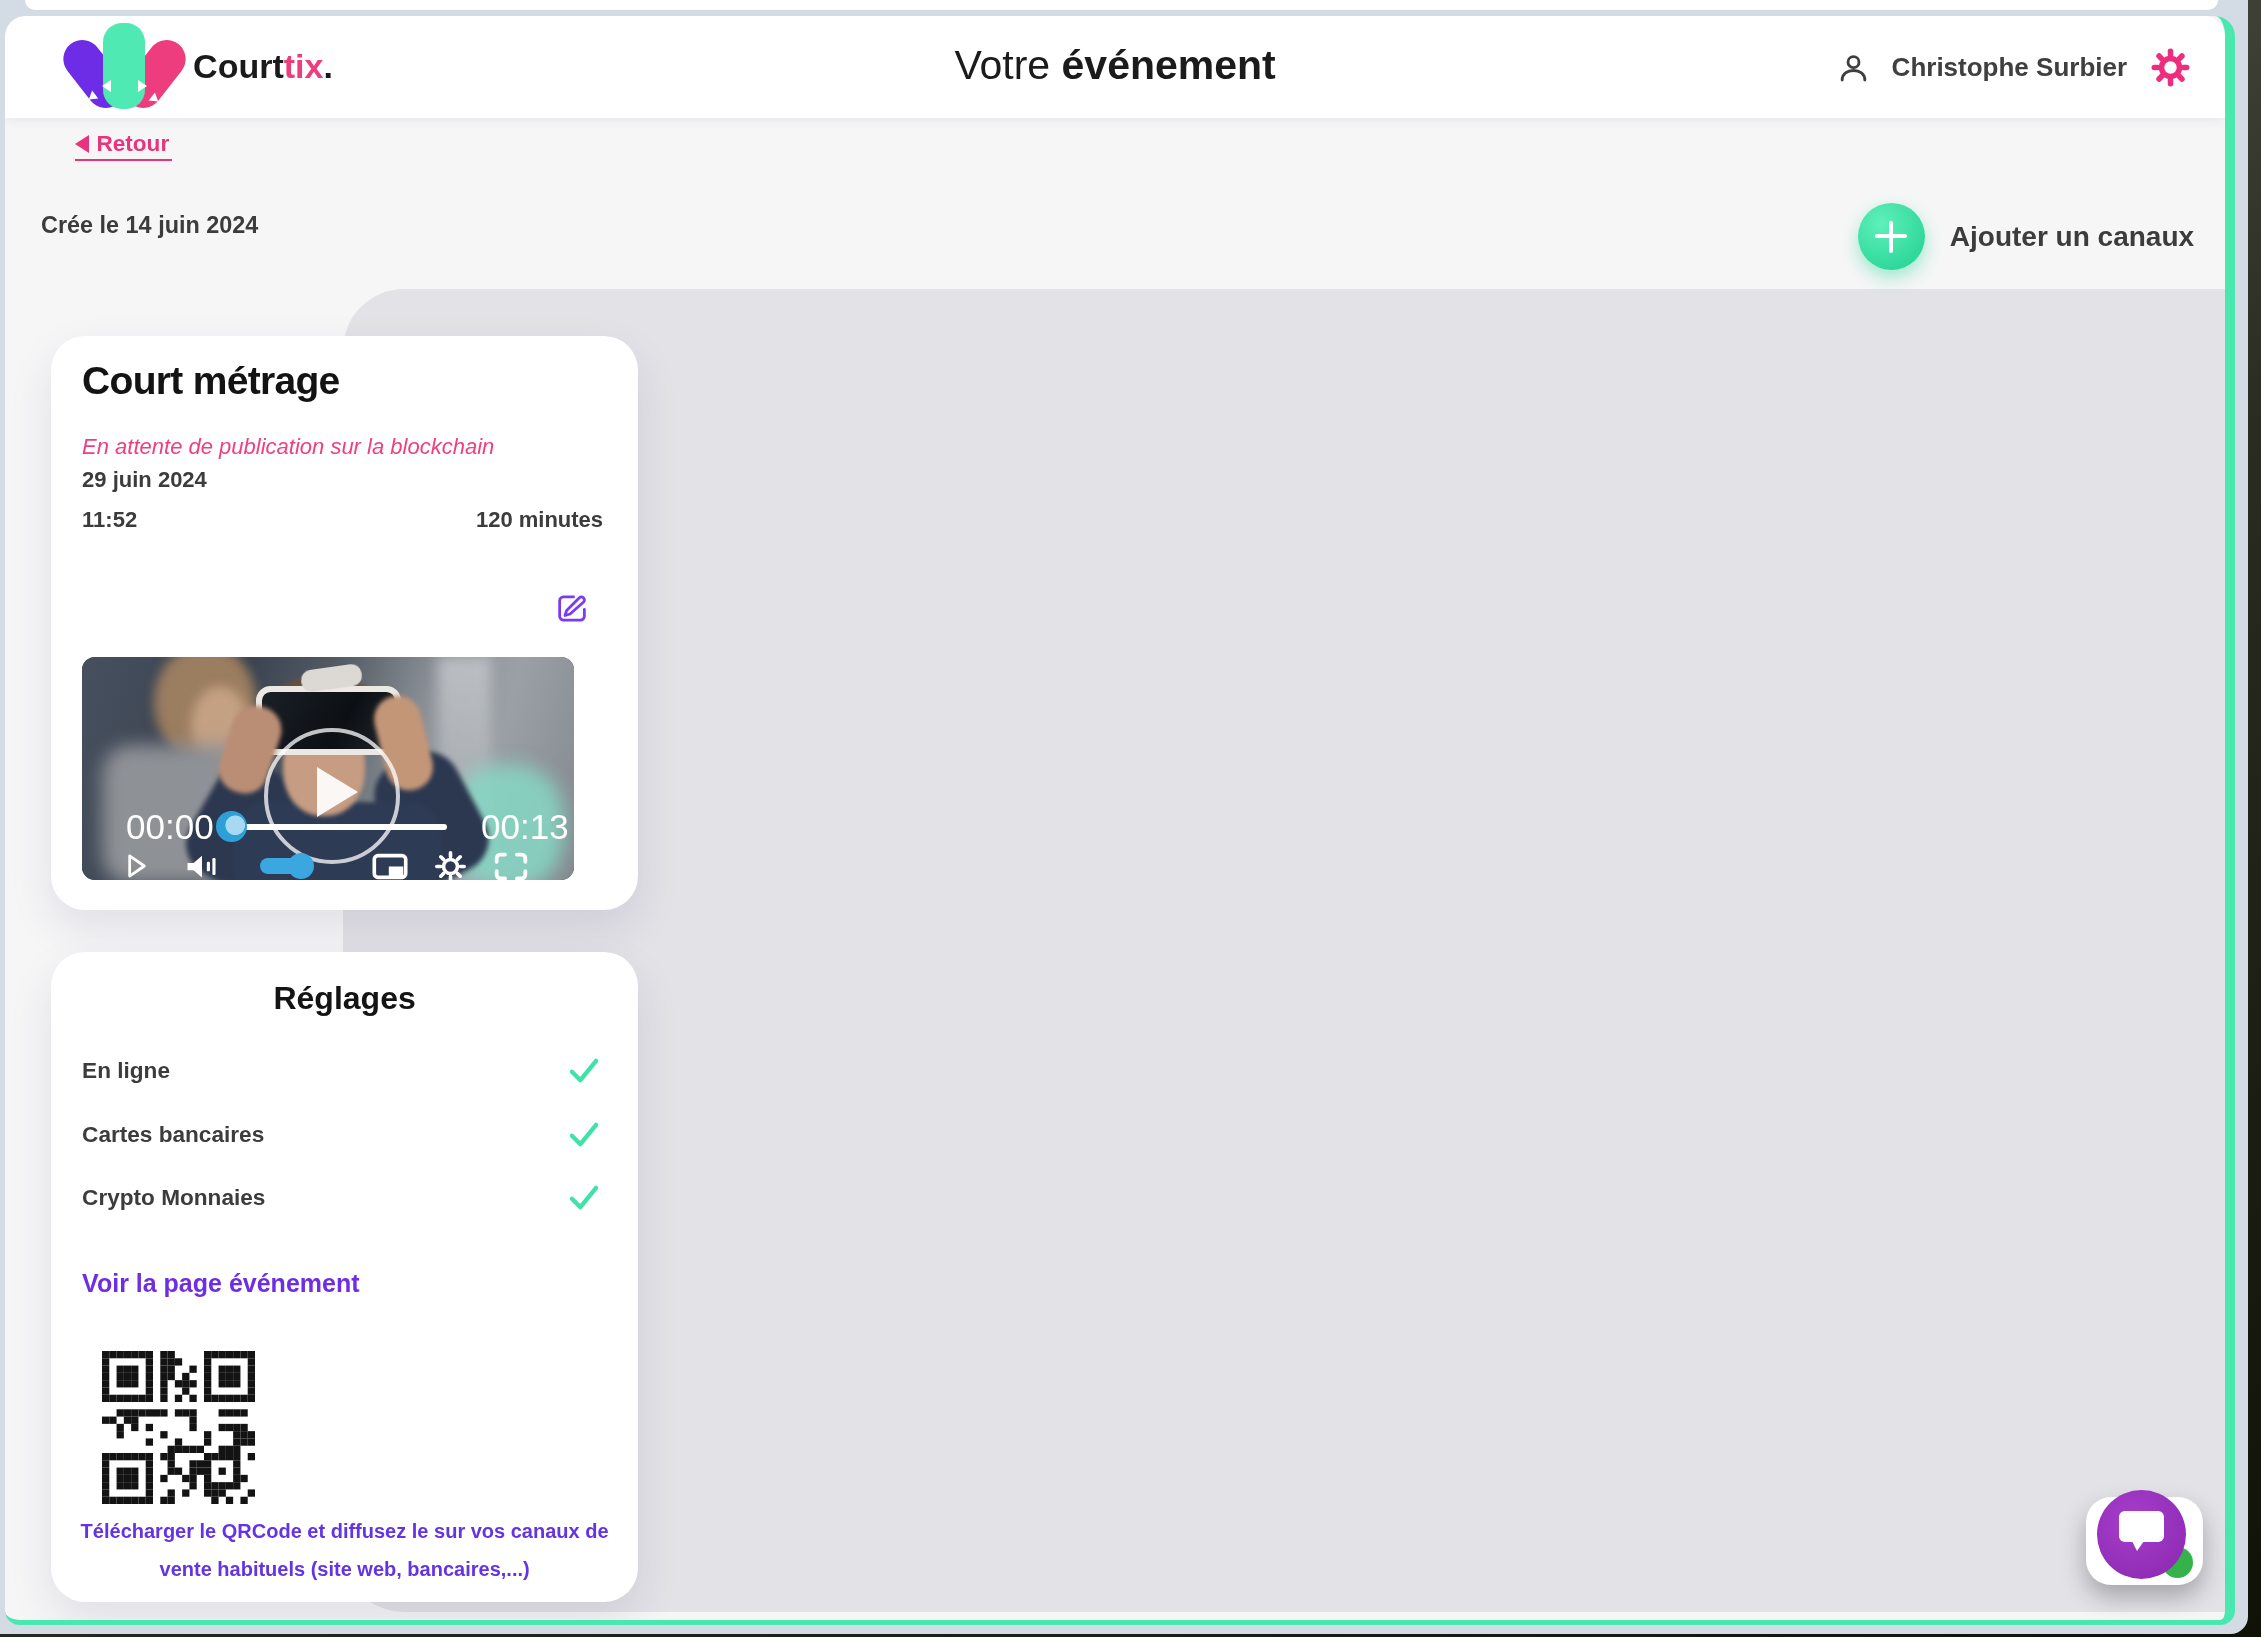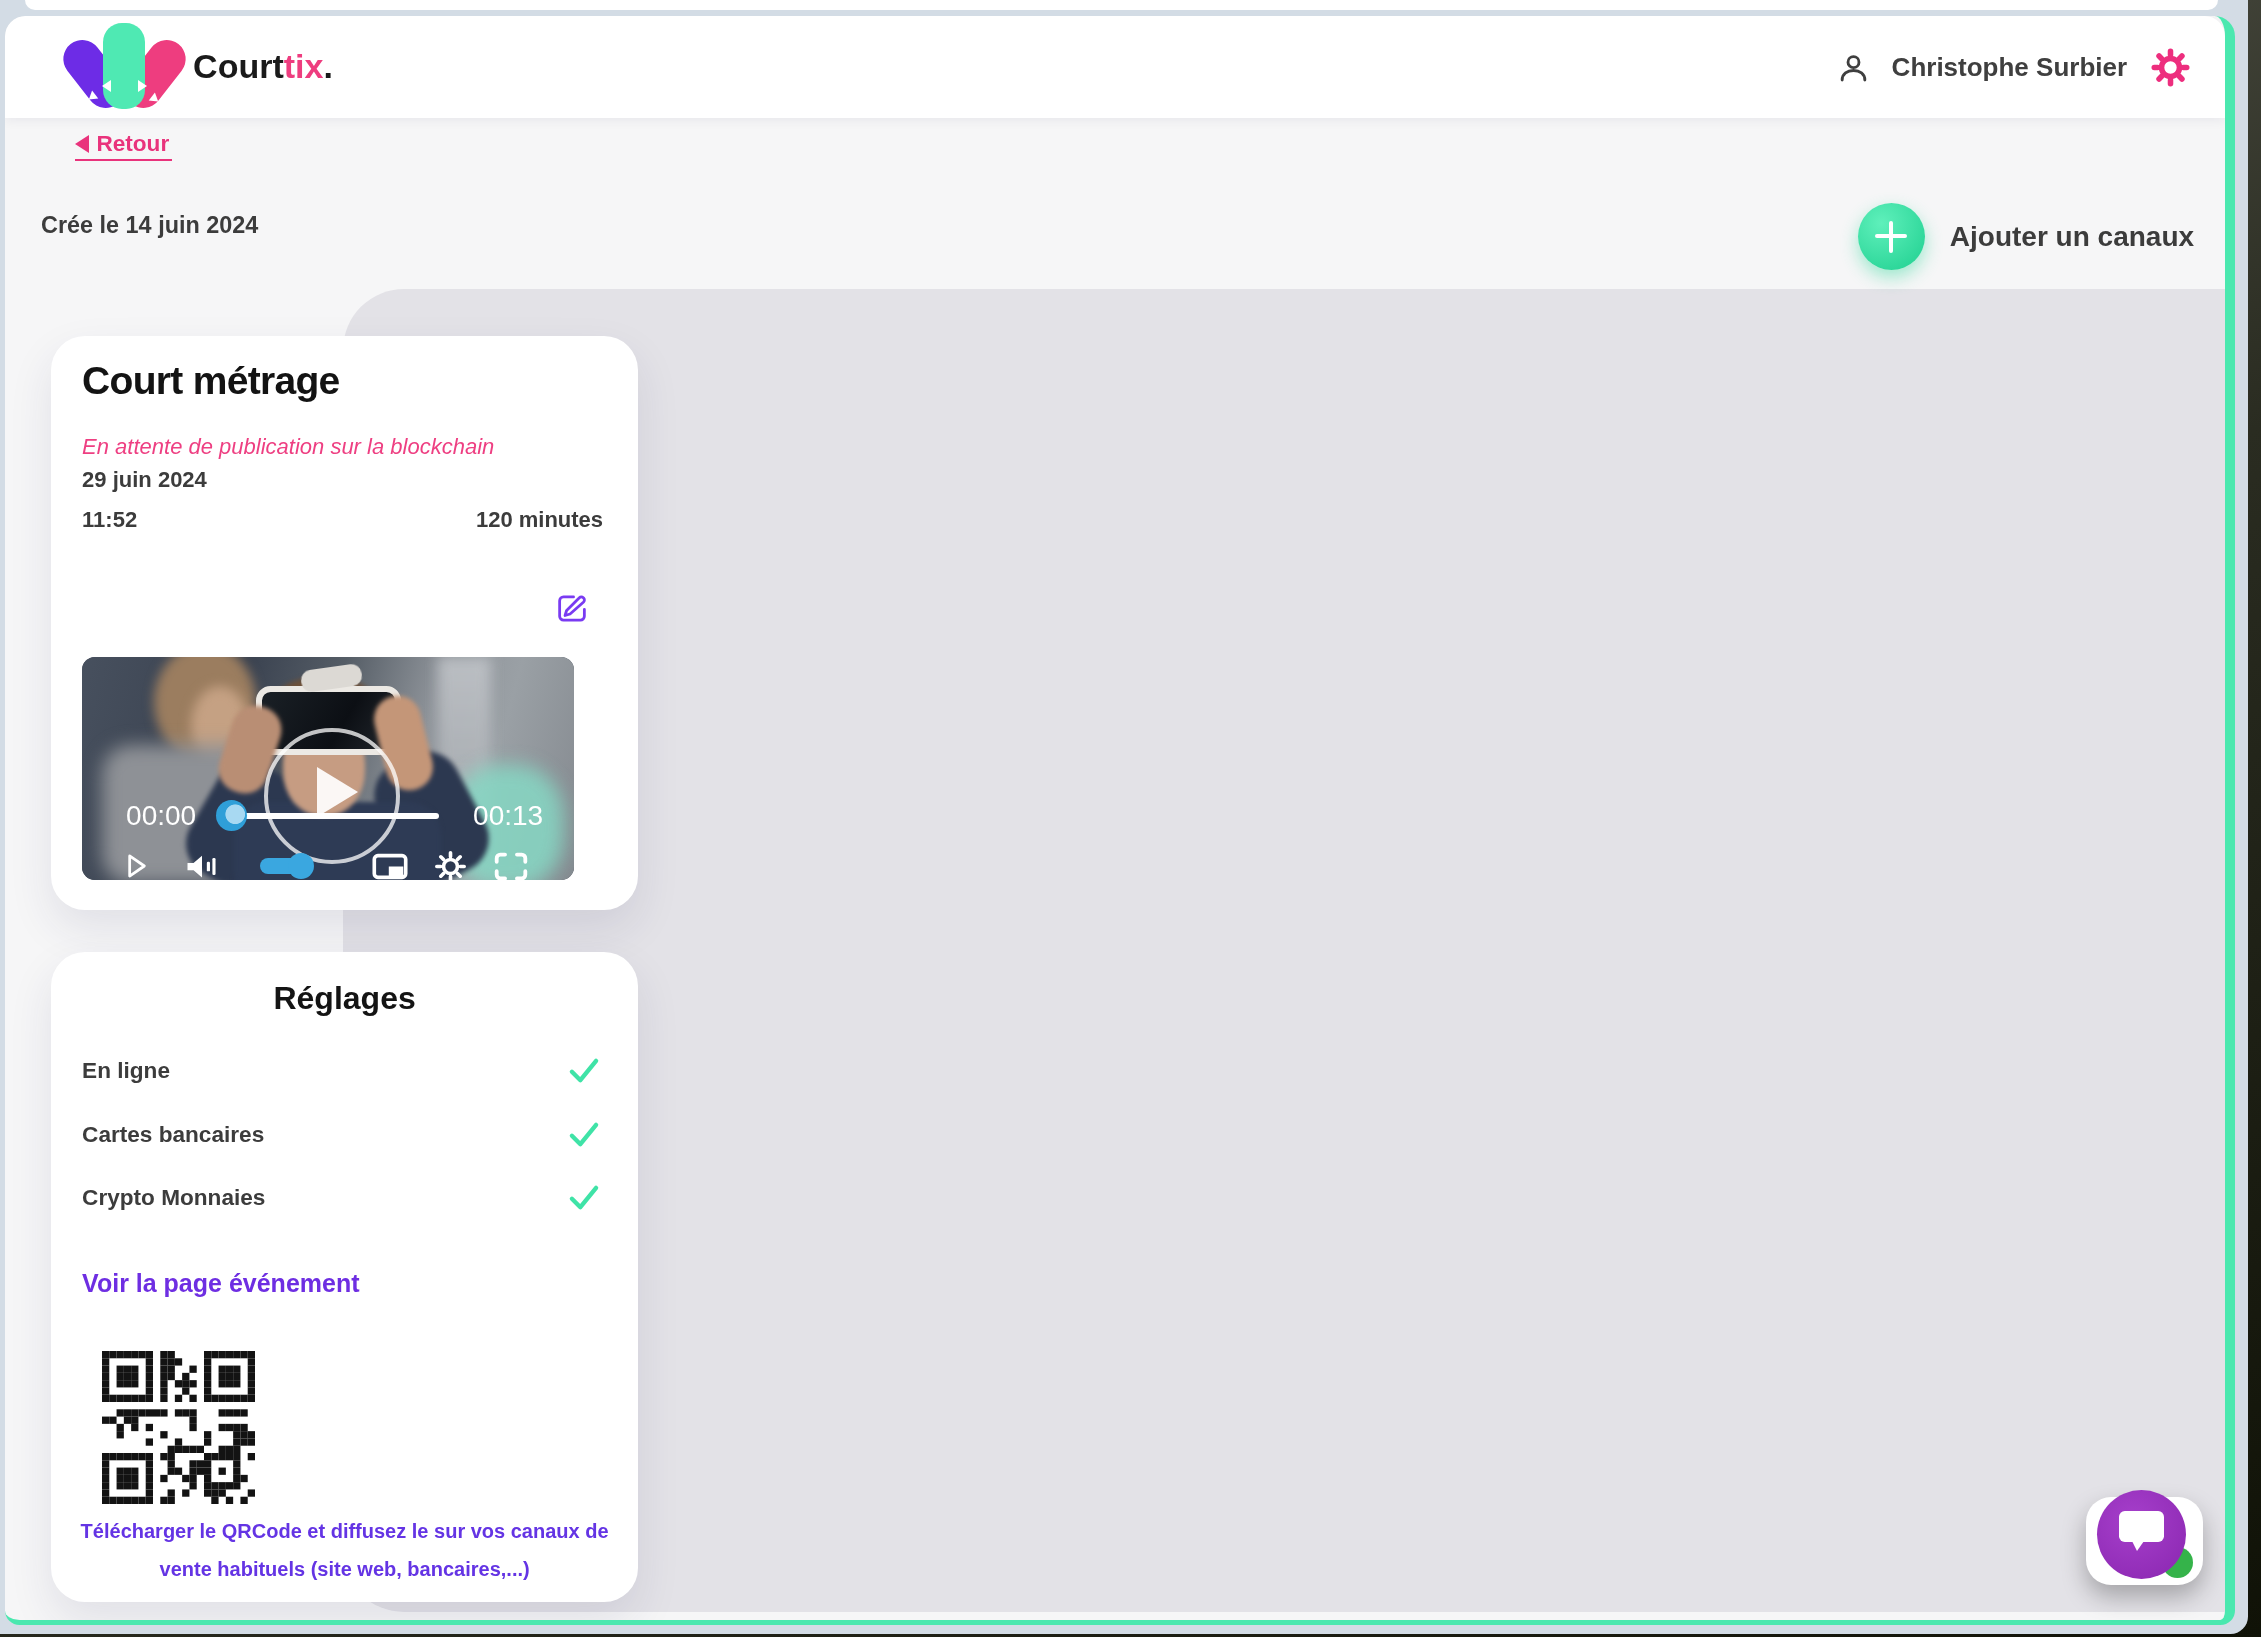--- a/index.html
+++ b/index.html
@@ -72,21 +72,21 @@
   .sc-torso{left:152px;top:145px;width:207px;height:102px;border-radius:32px;background:#2e3b55;filter:blur(2.2px)}
   .sc-hair{left:187px;top:19px;width:111px;height:67px;border-radius:50%;background:#6d5038;filter:blur(2.9px)}
   .sc-face{left:201px;top:61px;width:82px;height:98px;border-radius:46%;background:#c69c82;filter:blur(2.2px)}
   .sc-vr{left:174px;top:29px;width:133px;height:57px;border-radius:14.6px;background:linear-gradient(120deg,#1a2026,#0c0f14 60%,#23282e);border:6.6px solid #ece9e4}
   .sc-strap{left:219px;top:10.2px;width:61px;height:22px;border-radius:10.2px;background:#dcd9d4;transform:rotate(-8deg);filter:blur(0.7px)}
   .sc-hand-l{left:143px;top:48px;width:50px;height:89px;border-radius:23.4px;background:#b98e74;transform:rotate(18deg);filter:blur(2.2px)}
   .sc-hand-r{left:298px;top:38px;width:47px;height:96px;border-radius:23.4px;background:#c49678;transform:rotate(-14deg);filter:blur(2.2px)}
   .big-circle{position:absolute;left:182px;top:71px;width:128px;height:128px;border-radius:50%;border:4.4px solid rgba(255,255,255,.75)}
   .big-play{position:absolute;left:235px;top:110px;width:0;height:0;border-style:solid;border-width:25px 0 25px 41px;
             border-color:transparent transparent transparent rgba(255,255,255,.92)}
-  .time-row{position:absolute;left:0;right:0;top:143px;display:flex;align-items:center;padding:0 24px 0 44px;color:#fff;font-size:28px}
+  .time-row{position:absolute;left:0;right:0;top:150px;display:flex;align-items:center;padding:0 16px 0 44px;color:#fff;font-size:35px}
   .t-cur{width:77px}
   .t-total{width:77px;}
   .seek{flex:1;height:6.6px;background:#fff;border-radius:3.6px;margin:0 34px 0 20.4px;position:relative}
   .knob{position:absolute;left:-7.3px;top:-12.4px;width:31px;height:31px;border-radius:50%;
         background:radial-gradient(circle at 62% 46%,#a8d9f2 0 37%,#2f9fd8 40%)}
   .controls{position:absolute;left:0;right:0;bottom:-5.8px;height:39px;display:flex;align-items:center;padding:0 44px;color:#fff}
   .ctl{display:flex;align-items:center;cursor:pointer}
   .ctl.vol{margin-left:35px}
   .vol-pill{margin-left:39px;width:41px;height:16px;border-radius:8px;background:#3AA7E0;position:relative;cursor:pointer}
   .vol-pill .dot{position:absolute;right:-13px;top:-5.1px;width:26px;height:26px;border-radius:50%;background:#3AA7E0}
@@ -122,20 +122,21 @@
     <div class="logo">
       <div class="ticket purple"></div>
       <div class="ticket pink"></div>
       <div class="ticket mint"></div>
       <div class="notch m-left"></div>
       <div class="notch m-right"></div>
       <div class="notch p-left"></div>
       <div class="notch p-right"></div>
     </div>
     <div class="logo-text"><span>Court</span><span class="tix">tix</span><span>.</span></div>
+    <div class="page-title"><span>Votre </span><span class="bold">événement</span></div>
     <div class="user-area">
       <span class="icon-btn">
         <svg width="31" height="31" viewBox="0 0 26 26" fill="none" stroke="#3f3f3f" stroke-width="2.4" stroke-linecap="round">
           <circle cx="13" cy="8.5" r="4.6"></circle>
             <path d="M3.5 23.5 c0-5.2 4.3-8 9.5-8 s9.5 2.8 9.5 8"></path>
         </svg>
       </span>
       <span class="user-name">Christophe Surbier</span>
       <span class="icon-btn">
         <svg width="41" height="41" viewBox="0 0 48 48" fill="none" stroke="#ED2E7E" stroke-width="6.5" stroke-linecap="round">

